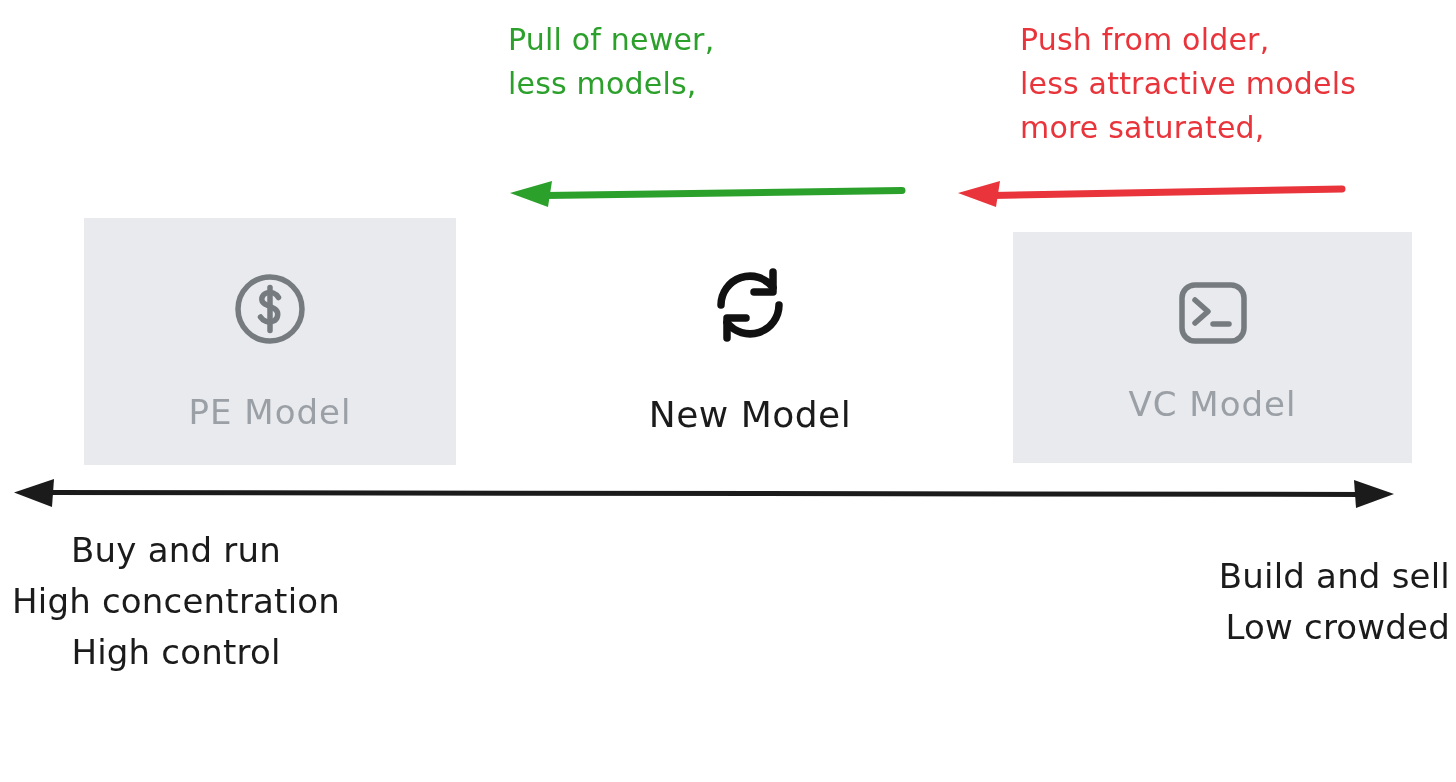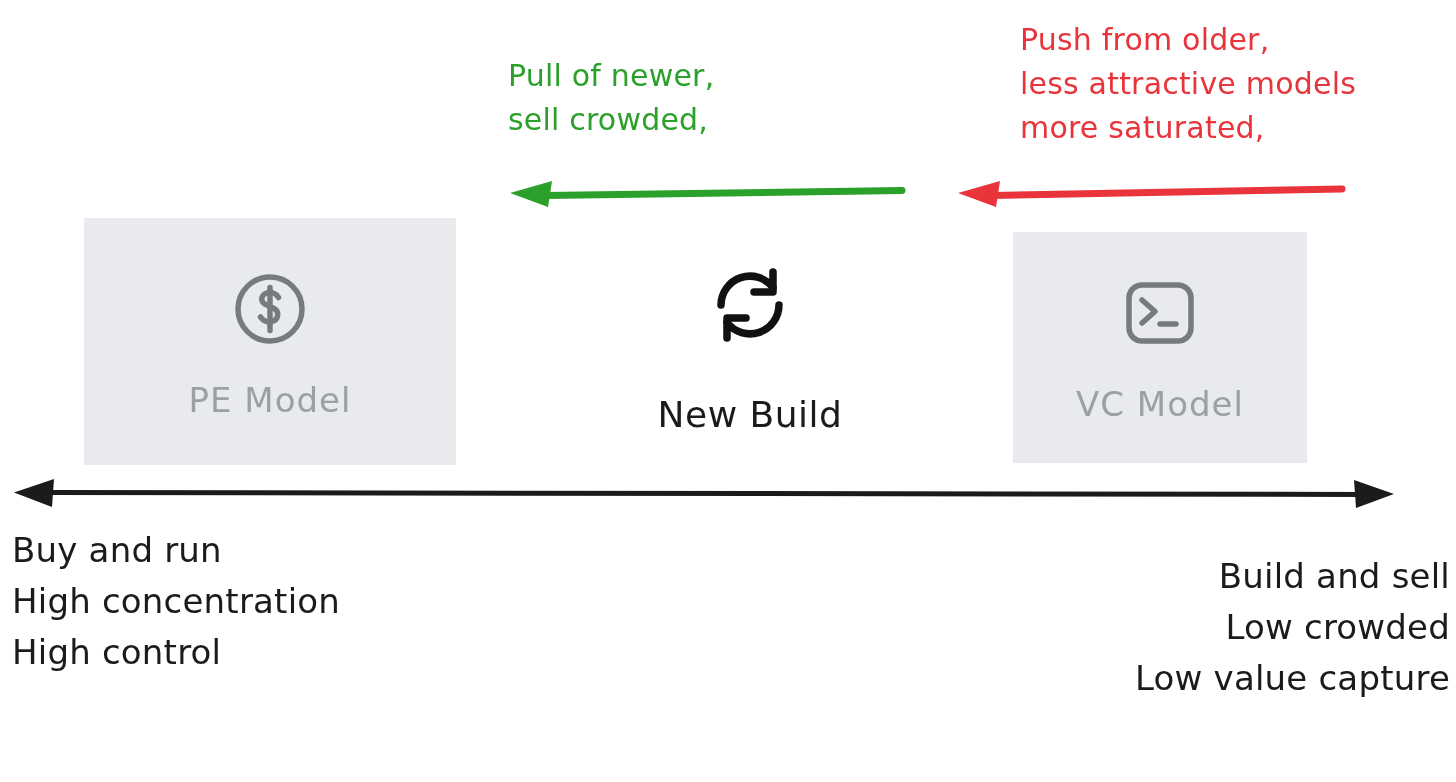--- a/index.html
+++ b/index.html
@@ -28,21 +28,20 @@
     letter-spacing: 0.2px;
     white-space: nowrap;
   }
   .annot .ln { display: block; }
 
   #pull-annotation {
     left: 508px;
     top: 18px;
     text-align: left;
     color: #2ba02b;
-    margin-top: 36px;
   }
   #push-annotation {
     right: 100px;
     top: 18px;
     text-align: left;
     color: #e8343a;
   }
 
   
   .flow-arrow {
@@ -63,31 +62,31 @@
   }
   #pe-card {
     left: 84px;
     top: 218px;
     width: 372px;
     height: 247px;
   }
   #vc-card {
     left: 1013px;
     top: 232px;
-    width: 294px;
+    width: 399px;
     height: 231px;
   }
   .card-icon {
     margin-top: 52px;
     display: block;
   }
   #vc-card .card-icon { margin-top: 48px; }
 
   .card-label {
-    margin-top: 28px;
+    margin-top: 40px;
     font-family: "DejaVu Sans", sans-serif;
     font-size: 34px;
     color: #9aa0a6;
     letter-spacing: 1px;
     white-space: nowrap;
   }
   #vc-card .card-label { margin-top: 34px; }
 
   
   #new-models-group {
@@ -121,31 +120,31 @@
   .attr-list {
     position: absolute;
     font-family: "DejaVu Sans", sans-serif;
     font-size: 34px;
     line-height: 51px;
     color: #1b1b1b;
     letter-spacing: 0.2px;
     white-space: nowrap;
   }
   .attr-list .ln { display: block; }
-  #pe-attributes { left: 12px; top: 525px; text-align: left; }
+  #pe-attributes { left: 12px; top: 525px; text-align: center; }
   #vc-attributes { right: 6px; top: 551px; text-align: right; }
 </style>
 </head>
 <body>
 
 <div id="canvas">
 
   <div class="annot" id="pull-annotation">
     <span class="ln">Pull of newer,</span>
-    <span class="ln">sell crowded,</span>
+    <span class="ln">less models,</span>
   </div>
 
   <div class="annot" id="push-annotation">
     <span class="ln">Push from older,</span>
     <span class="ln">less attractive models</span>
     <span class="ln">more saturated,</span>
   </div>
 
   <div class="flow-arrow" id="pull-arrow">
     <svg width="412" height="36" viewBox="0 0 412 36" xmlns="http://www.w3.org/2000/svg">
@@ -185,36 +184,35 @@
 
   <div id="new-models-group">
     <span>
       <svg width="86" height="86" viewBox="0 0 86 86" xmlns="http://www.w3.org/2000/svg">
         <path d="M14 43 A29 29 0 0 1 66 25.5" stroke="#111111" stroke-width="7.5" fill="none" stroke-linecap="round"></path>
         <path d="M72 43 A29 29 0 0 1 20 60.5" stroke="#111111" stroke-width="7.5" fill="none" stroke-linecap="round"></path>
         <path d="M66 10 L66 30 L47 30" stroke="#111111" stroke-width="7.5" fill="none" stroke-linecap="round" stroke-linejoin="round"></path>
         <path d="M20 76 L20 56 L39 56" stroke="#111111" stroke-width="7.5" fill="none" stroke-linecap="round" stroke-linejoin="round"></path>
       </svg>
     </span>
-    <span id="new-models-label">New Build</span>
+    <span id="new-models-label">New Model</span>
   </div>
 
   <div id="spectrum-axis">
     <svg width="1392" height="42" viewBox="0 0 1392 42" xmlns="http://www.w3.org/2000/svg">
       <path d="M38 20.5 L1358 22.5" stroke="#1b1b1b" stroke-width="5" stroke-linecap="round" fill="none"></path>
       <path d="M6 20.5 L46 7 L44 35 Z" fill="#1b1b1b"></path>
       <path d="M1386 22 L1346 8 L1348 36 Z" fill="#1b1b1b"></path>
     </svg>
   </div>
 
   <div class="attr-list" id="pe-attributes">
     <span class="ln">Buy and run</span>
     <span class="ln">High concentration</span>
     <span class="ln">High control</span>
   </div>
 
   <div class="attr-list" id="vc-attributes">
     <span class="ln">Build and sell</span>
     <span class="ln">Low crowded</span>
-    <span class="ln">Low value capture</span>
   </div>
 
 </div>
 
 </body></html>

